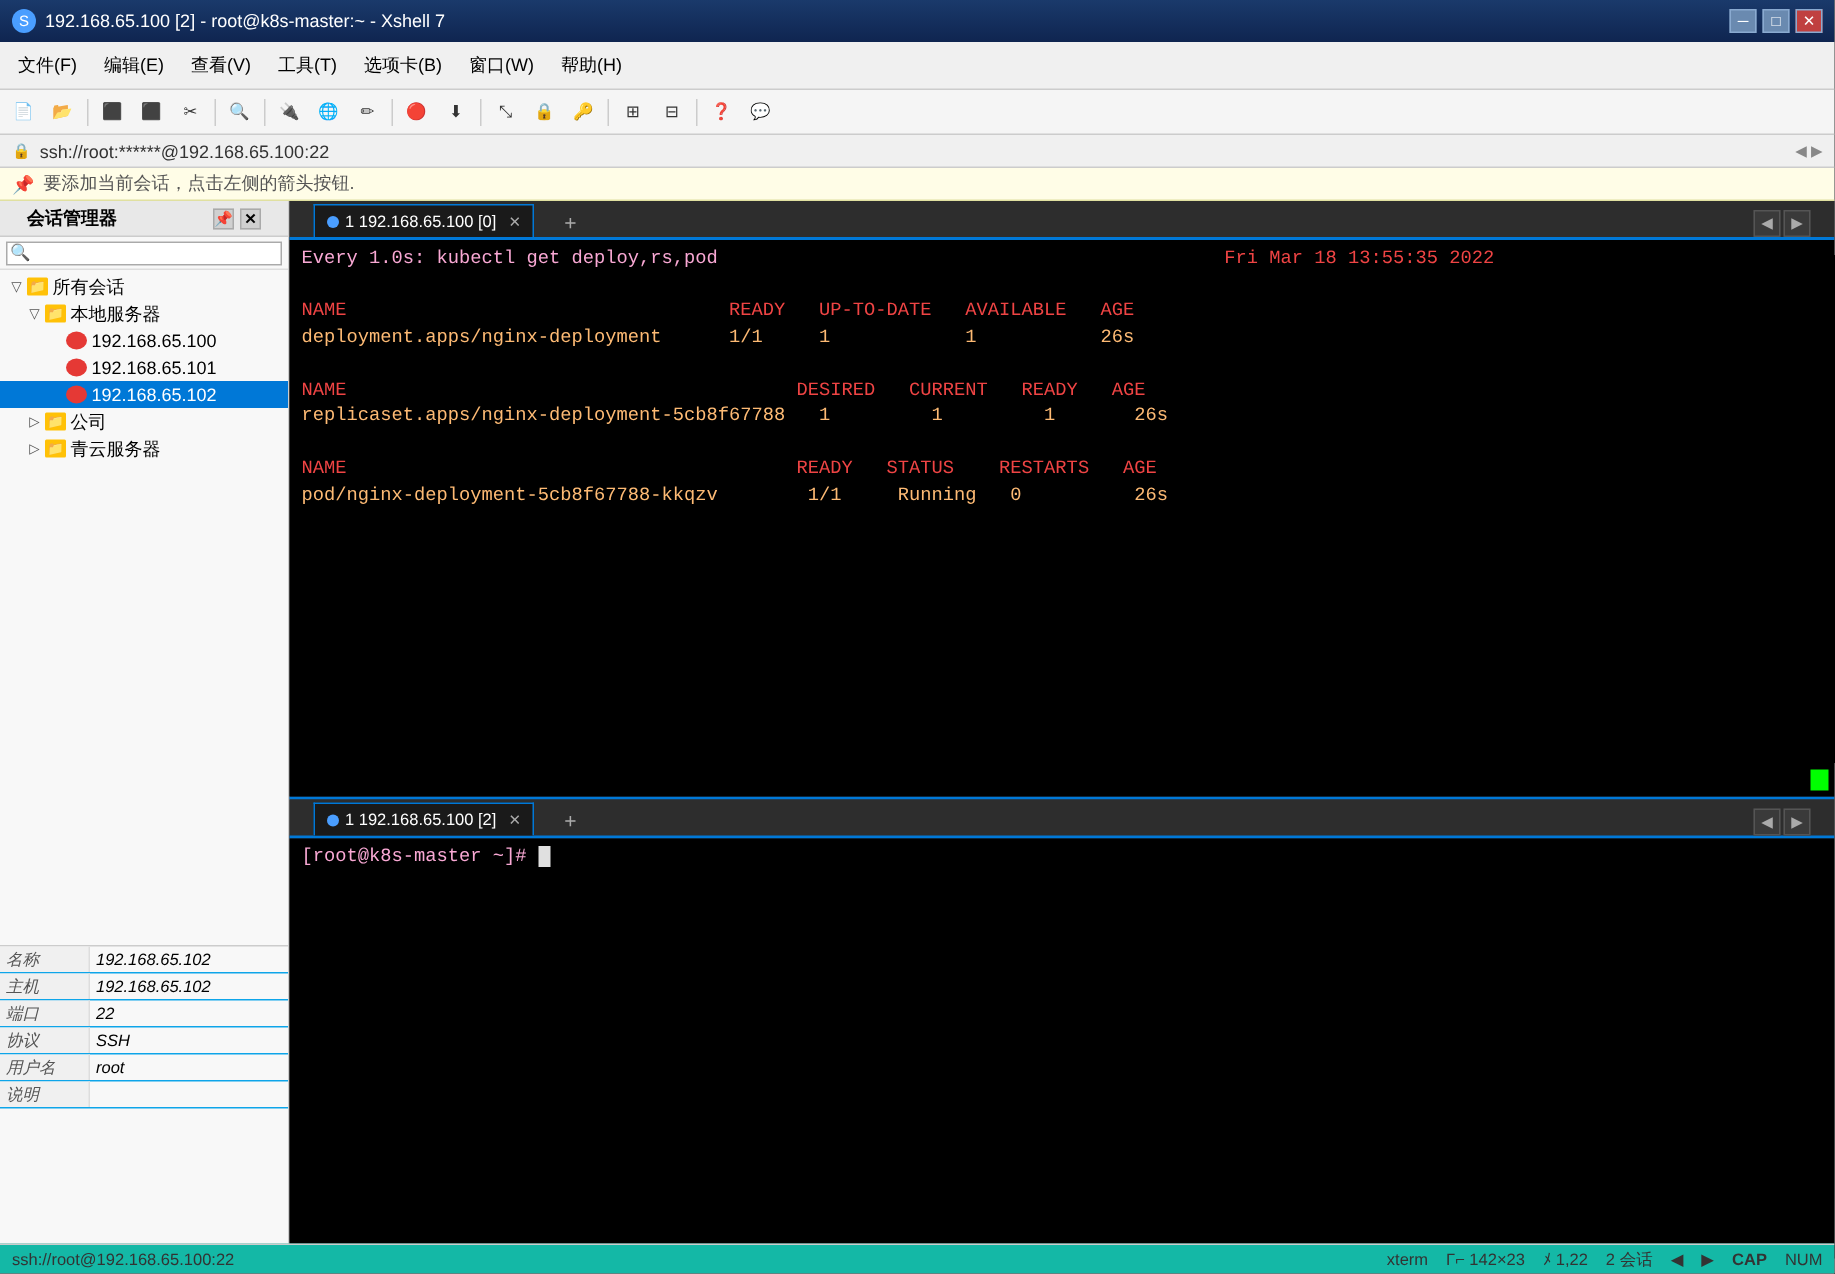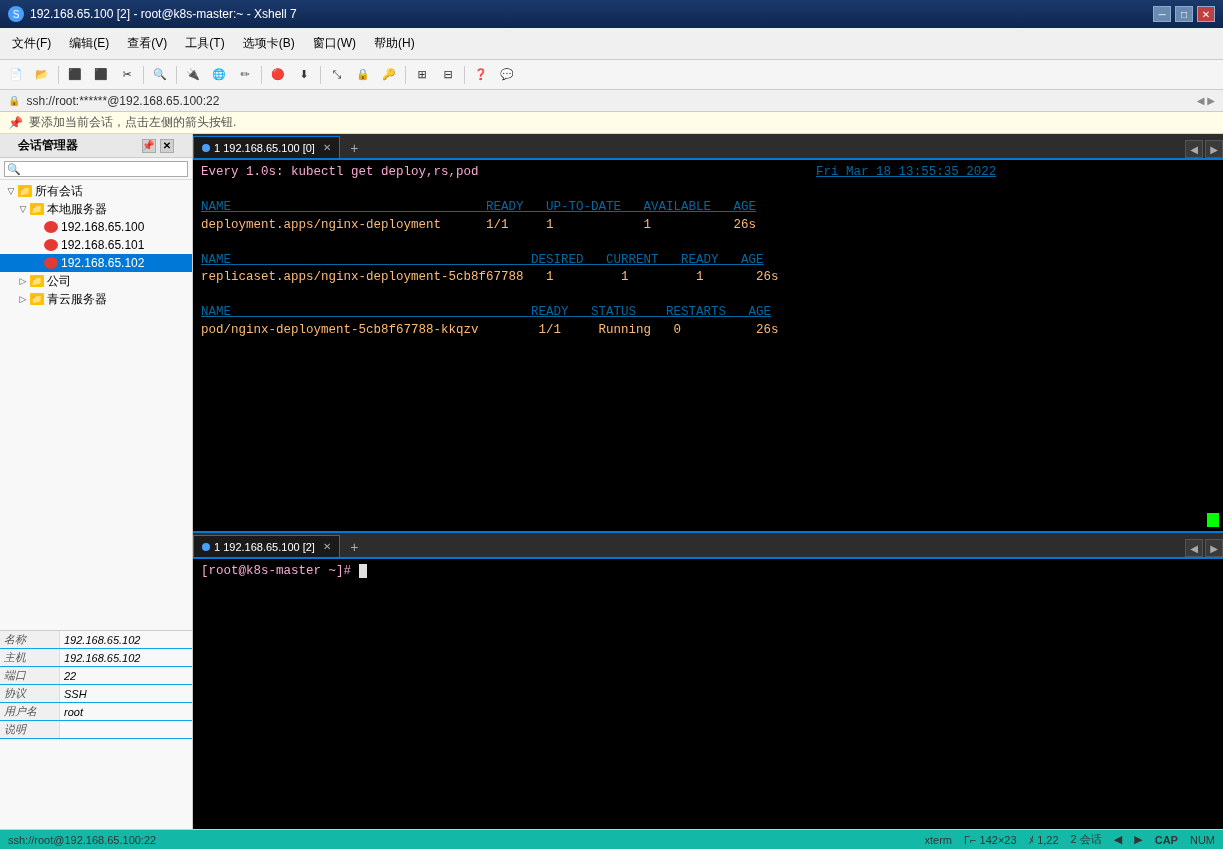--- a/index.html
+++ b/index.html
@@ -271,23 +271,23 @@
       display: flex;
       flex-direction: column;
     }
 
     
     .tab-bar {
       background: #2d2d2d;
       height: 26px;
       display: flex;
       align-items: flex-end;
-      padding: 0 0;
+      padding: 0 16px;
       border-bottom: 2px solid #0078d7;
-      gap: 4px;
+      gap: 14px;
     }
     .tab {
       height: 22px;
       display: flex;
       align-items: center;
       padding: 0 8px;
       font-size: 11px;
       cursor: pointer;
       border: 1px solid #555;
       border-bottom: none;
@@ -337,21 +337,21 @@
       font-size: 10px;
       cursor: pointer;
       display: flex;
       align-items: center;
       justify-content: center;
       background: #3a3a3a;
       border: 1px solid #555;
     }
     .term-green { color: #f9a8d4; }
     .term-cyan { color: #fdba74; }
-    .term-white { color: #0369a1; text-decoration: underline; }
+    .term-white { color: #ef4444; }
 
     
     .status-bar {
       background: #14b8a6;
       height: 20px;
       display: flex;
       align-items: center;
       padding: 0 8px;
       border-top: 1px solid #ccc;
       font-size: 11px;

